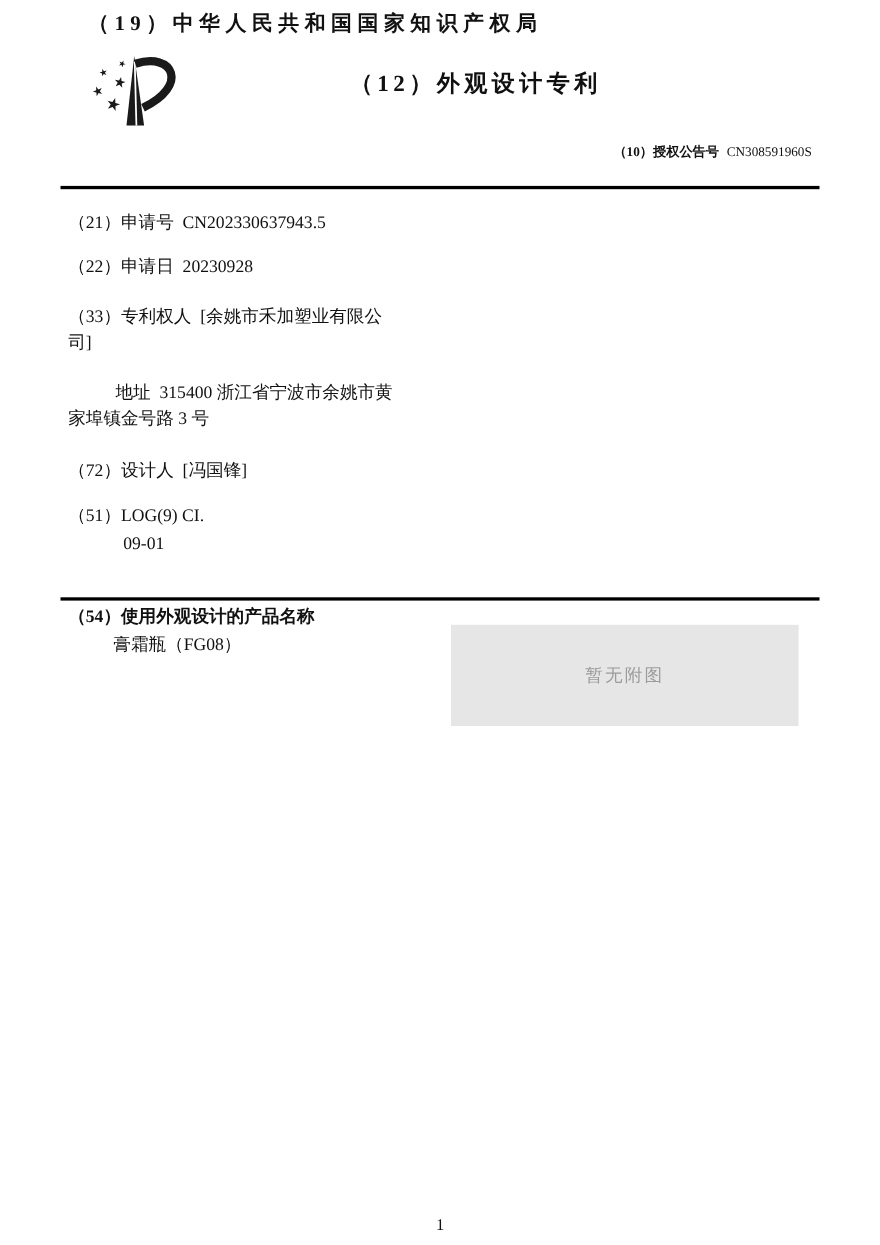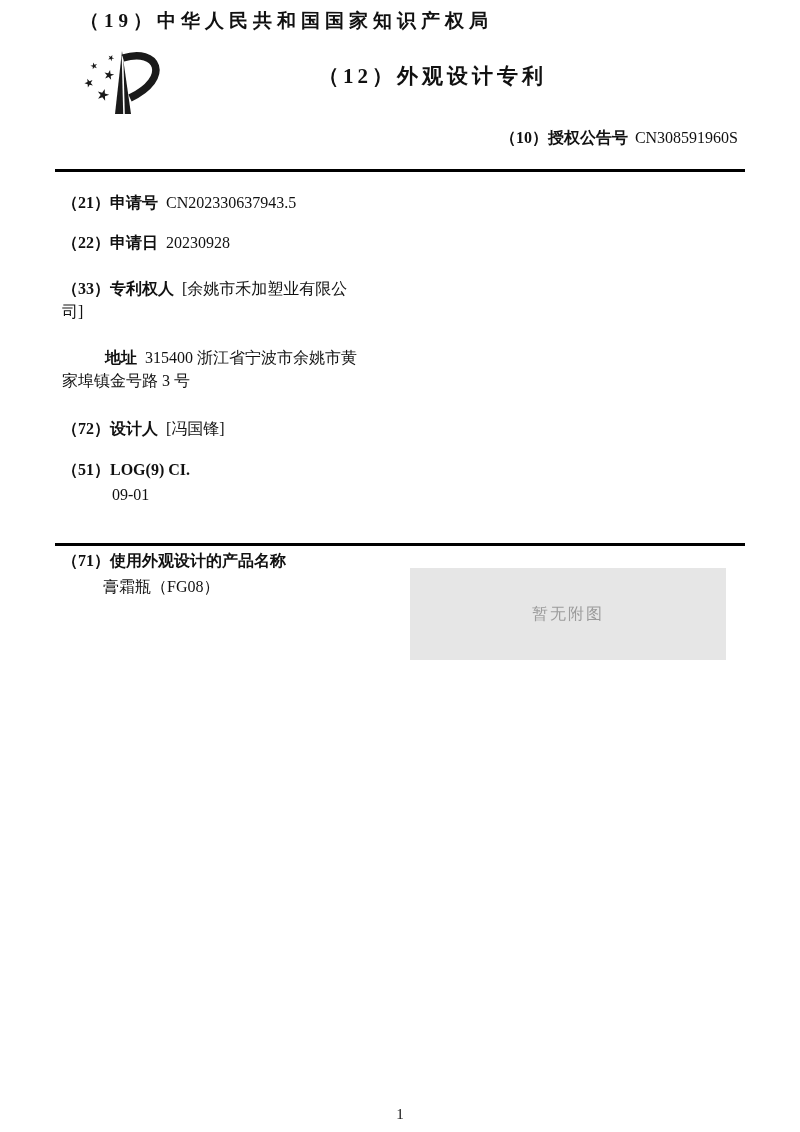--- a/index.html
+++ b/index.html
@@ -32,40 +32,40 @@
     left: 318px; top: 62px;
     font-size: 21px;
     font-weight: bold;
     letter-spacing: 4px;
     white-space: nowrap;
   }
 
   .pub-block {
     right: 62px; top: 127px;
     text-align: right;
-    font-size: 16px;
+    font-size: 12px;
     line-height: 22px;
     white-space: nowrap;
   }
   .pub-block .lbl { font-weight: bold; margin-right: 7px; }
 
   .rule {
     left: 55px;
     width: 690px;
     height: 3px;
     background: #000000;
   }
   .rule1 { top: 169px; }
   .rule2 { top: 543px; }
 
   .field {
     font-size: 16px;
     line-height: 23px;
   }
-  .field .lbl { font-weight: bold; margin-right: 8px; }
+  .field .lbl { font-weight: normal; margin-right: 8px; }
 
   .f-appno   { left: 62px; top: 191px; white-space: nowrap; }
   .f-appdate { left: 62px; top: 231px; white-space: nowrap; }
   .f-patentee{ left: 62px; top: 277px; width: 300px; }
   .f-address { left: 62px; top: 346px; width: 300px; text-indent: 43px; }
   .f-address .lbl { text-indent: 0; margin-top: 19px; }
   .f-designer{ left: 62px; top: 417px; white-space: nowrap; }
   .f-loc     { left: 62px; top: 458px; white-space: nowrap; }
   .f-loc-sub { left: 112px; top: 483px; white-space: nowrap; }
   .f-product-label { left: 62px; top: 549px; font-weight: bold; white-space: nowrap; }
@@ -147,21 +147,21 @@
     <span class="lbl">（72）设计人</span><span>[冯国锋]</span>
   </div>
 
   <div class="abs field f-loc">
     <span class="lbl">（51）LOG(9) CI.</span>
   </div>
   <div class="abs field f-loc-sub">09-01</div>
 
   <div class="abs rule rule2"></div>
 
-  <div class="abs field f-product-label">（71）使用外观设计的产品名称</div>
+  <div class="abs field f-product-label">（54）使用外观设计的产品名称</div>
 
   <div class="abs field f-product-value">膏霜瓶（FG08）</div>
 
   <div class="abs figure-box">
     <span class="ph-text">暂无附图</span>
   </div>
 
   <div class="abs page-number">1</div>
 
 </div>

